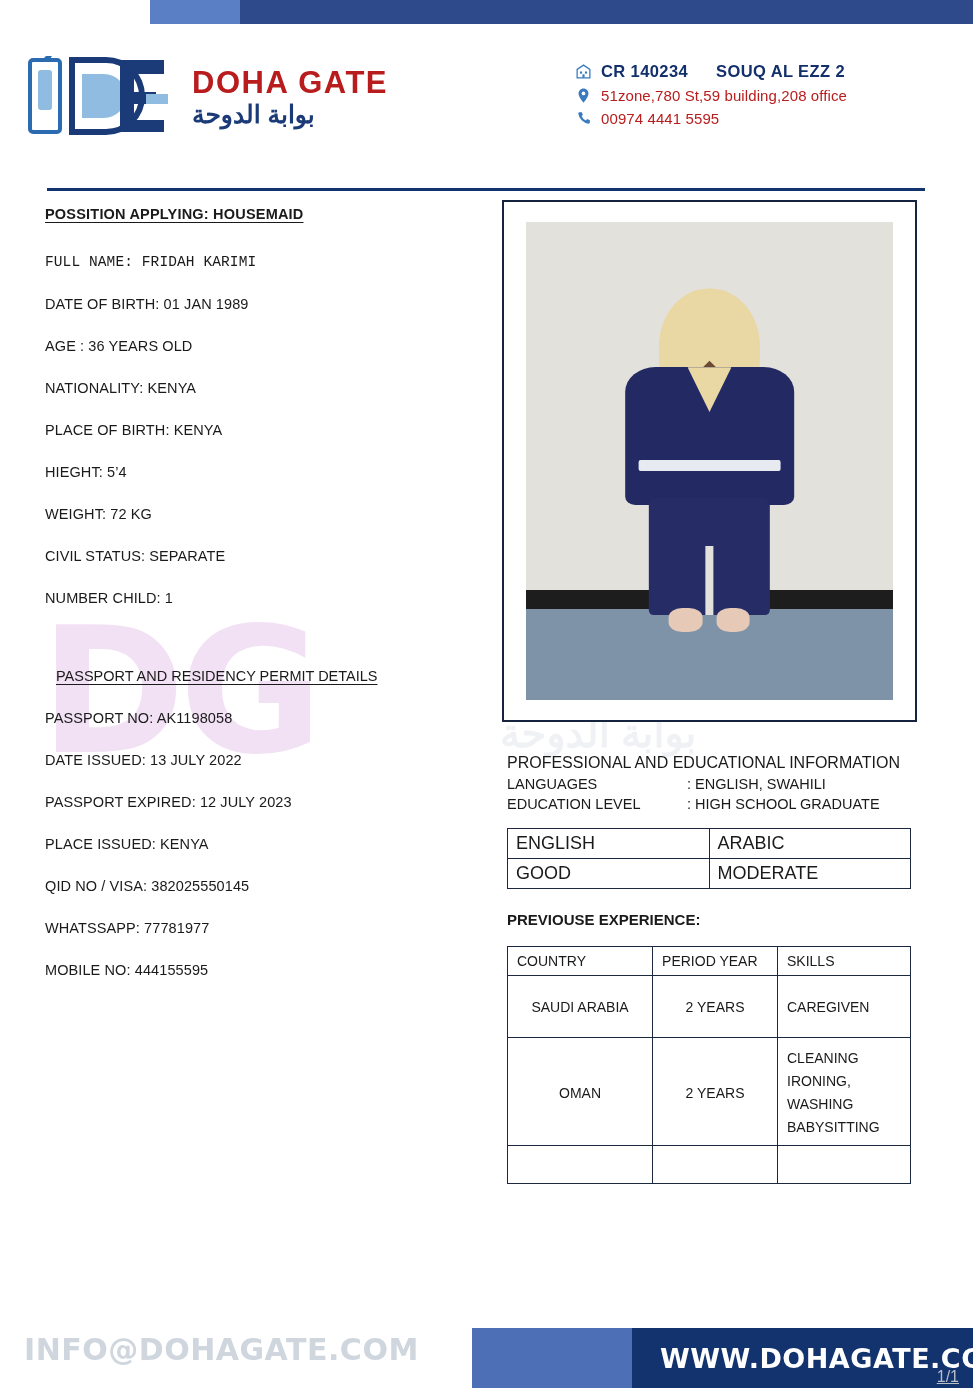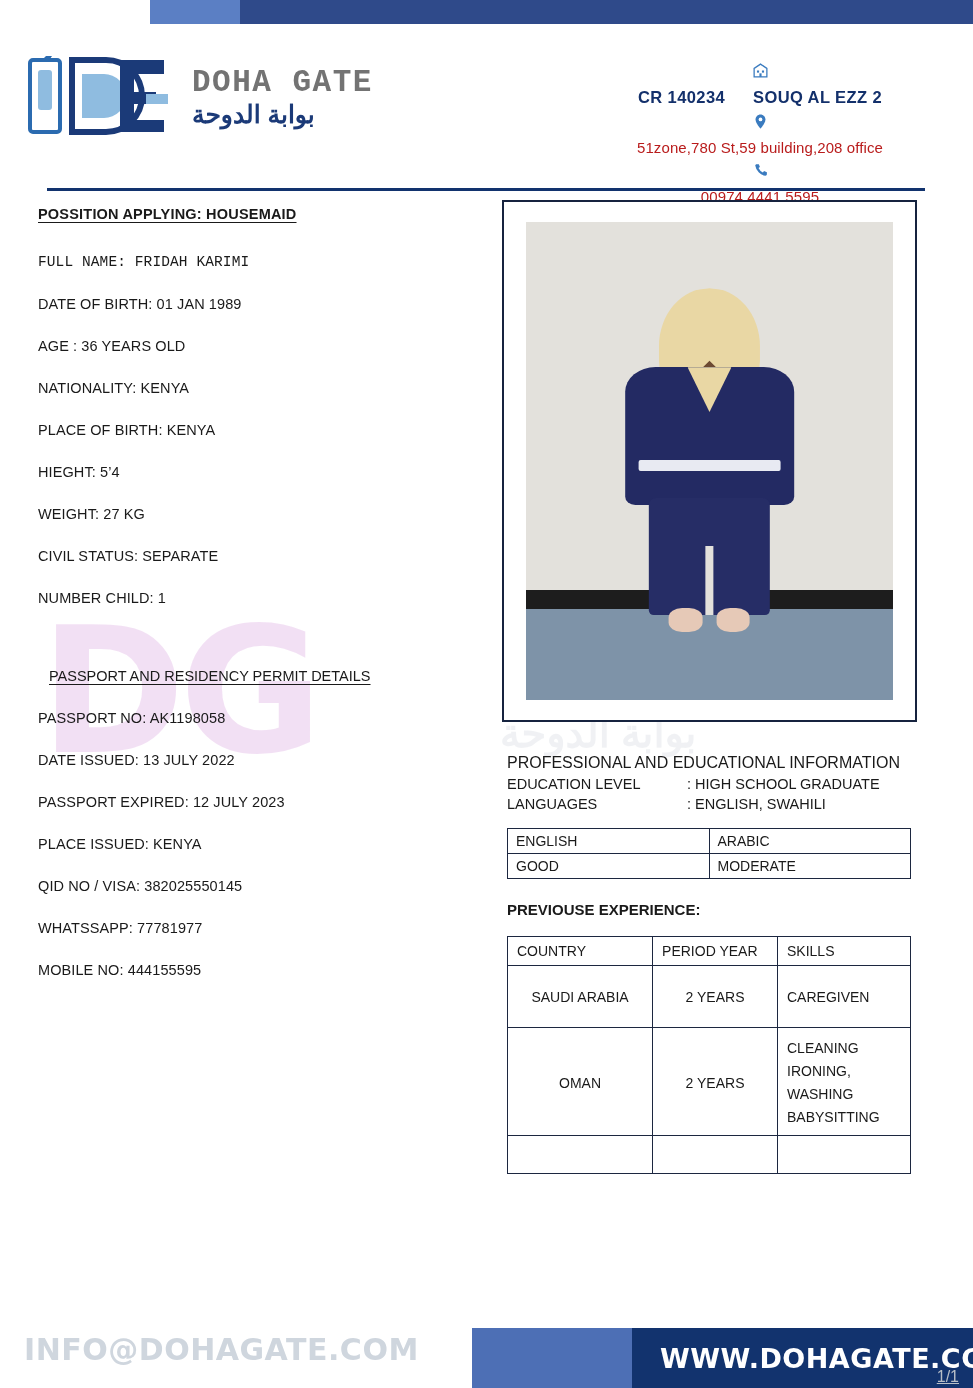--- a/index.html
+++ b/index.html
@@ -21,29 +21,29 @@
 
   
   .header {
     position:absolute; top:24px; left:0; width:973px; height:160px;
     background:#ffffff;
   }
   .logo-wrap { position:absolute; left:28px; top:30px; display:flex; align-items:center; gap:14px; }
   .logo-mark { width:150px; height:85px; position:relative; }
   .logo-text { display:flex; flex-direction:column; line-height:1; }
   .logo-text .en {
-    font-family:Liberation Mono, monospace;
-    font-size:31px; font-weight:700; letter-spacing:1.5px; color:#737373;
+    font-family:Liberation Sans, sans-serif;
+    font-size:31px; font-weight:700; letter-spacing:1.5px; color:#b91c1c;
   }
   .logo-text .ar {
     font-size:25px; font-weight:700; color:#1b3a78; margin-top:4px; letter-spacing:1px;
   }
 
   .contact { position:absolute; left:575px; top:38px; width:370px; }
-  .contact .row { display:flex; align-items:center; gap:9px; margin-bottom:6px;flex-direction:column; }
+  .contact .row { display:flex; align-items:center; gap:9px; margin-bottom:6px; }
   .contact .ico { width:17px; height:17px; flex:0 0 17px; color:#3a7bbf; }
   .contact .cr {
     font-size:16.5px; font-weight:700; color:#13306b; letter-spacing:.4px;
     white-space:nowrap;
   }
   .contact .cr .sp { display:inline-block; width:28px; }
   .contact .line { font-size:15px; color:#b91c1c; white-space:nowrap; letter-spacing:.1px; }
 
   .hrule { position:absolute; left:47px; top:188px; width:878px; height:3px; background:#12336e; }
 
@@ -61,21 +61,21 @@
     position:absolute; left:560px; top:40px;
     font-family:"DejaVu Sans", sans-serif;
     font-size:95px; font-weight:700; color:#9aa6b5; letter-spacing:0px;
   }
   .wm-ar {
     position:absolute; left:500px; top:150px;
     font-size:40px; font-weight:700; color:#8f9cae;
   }
 
   
-  .left-col { position:absolute; left:31px; top:198px; width:430px; }
+  .left-col { position:absolute; left:38px; top:198px; width:430px; }
   .pos-title {
     font-size:14.5px; font-weight:700; letter-spacing:.2px;
     text-decoration:underline; text-underline-offset:3px;
     margin:8px 0 0 7px;
   }
   .field { font-size:14.5px; margin:26px 0 0 7px; letter-spacing:.1px; }
   .field.first { margin-top:32px;font-family:Liberation Mono, monospace; }
 
   .section-head {
     font-size:14.5px; margin:62px 0 0 18px;
@@ -133,21 +133,21 @@
   .prof-row { font-size:14.5px; margin:4px 0 0 5px; display:flex; }
   .prof-row .lbl { width:180px; }
   .prof-row .val { }
 
   table.tbl {
     border-collapse:collapse; margin-top:16px; width:404px;
     margin-left:5px;
   }
   table.tbl td, table.tbl th {
     border:1.6px solid #1c2740;
-    font-size:14px; padding:4px 8px; text-align:left; font-weight:400;
+    font-size:18px; padding:4px 8px; text-align:left; font-weight:400;
     color:#1a1a1a;
   }
 
   .exp-head { font-size:15px; font-weight:700; margin:22px 0 0 5px; }
 
   table.exp { border-collapse:collapse; margin-top:18px; width:404px; margin-left:5px; }
   table.exp td, table.exp th {
     border:1.7px solid #1c2740; font-size:14px; padding:6px 9px;
     font-weight:400; vertical-align:middle;
   }
@@ -250,21 +250,21 @@
 </div>
 
 <div class="left-col">
   <div class="pos-title">POSSITION APPLYING:  HOUSEMAID</div>
   <div class="field first">FULL NAME:  FRIDAH KARIMI</div>
   <div class="field">DATE OF BIRTH: 01 JAN 1989</div>
   <div class="field">AGE   :  36 YEARS OLD</div>
   <div class="field">NATIONALITY:   KENYA</div>
   <div class="field">PLACE OF BIRTH:  KENYA</div>
   <div class="field">HIEGHT: 5’4</div>
-  <div class="field">WEIGHT: 27 KG</div>
+  <div class="field">WEIGHT: 72 KG</div>
   <div class="field">CIVIL STATUS: SEPARATE</div>
   <div class="field">NUMBER CHILD: 1</div>
 
   <div class="section-head">PASSPORT AND RESIDENCY PERMIT DETAILS</div>
   <div class="field">PASSPORT NO: AK1198058</div>
   <div class="field">DATE ISSUED: 13 JULY 2022</div>
   <div class="field">PASSPORT EXPIRED: 12 JULY 2023</div>
   <div class="field">PLACE ISSUED: KENYA</div>
   <div class="field">QID NO / VISA: 382025550145</div>
   <div class="field">WHATSSAPP:  77781977</div>
@@ -286,26 +286,26 @@
       <div class="p-gap"></div>
       <div class="p-shoeL"></div>
       <div class="p-shoeR"></div>
     </div>
   </div>
 </div>
 
 <div class="right-col">
   <div class="prof-head">PROFESSIONAL AND EDUCATIONAL INFORMATION</div>
   <div class="prof-row">
+    <span class="lbl">LANGUAGES</span>
+    <span class="val">: ENGLISH, SWAHILI</span>
+  </div>
+  <div class="prof-row">
     <span class="lbl">EDUCATION LEVEL</span>
     <span class="val">: HIGH SCHOOL GRADUATE</span>
-  </div>
-  <div class="prof-row">
-    <span class="lbl">LANGUAGES</span>
-    <span class="val">: ENGLISH, SWAHILI</span>
   </div>
 
   <table class="tbl">
     <tbody>
         <tr>
       <td style="width:50%">ENGLISH</td>
       <td style="width:50%">ARABIC</td>
     </tr>
     <tr>
       <td>GOOD</td>

